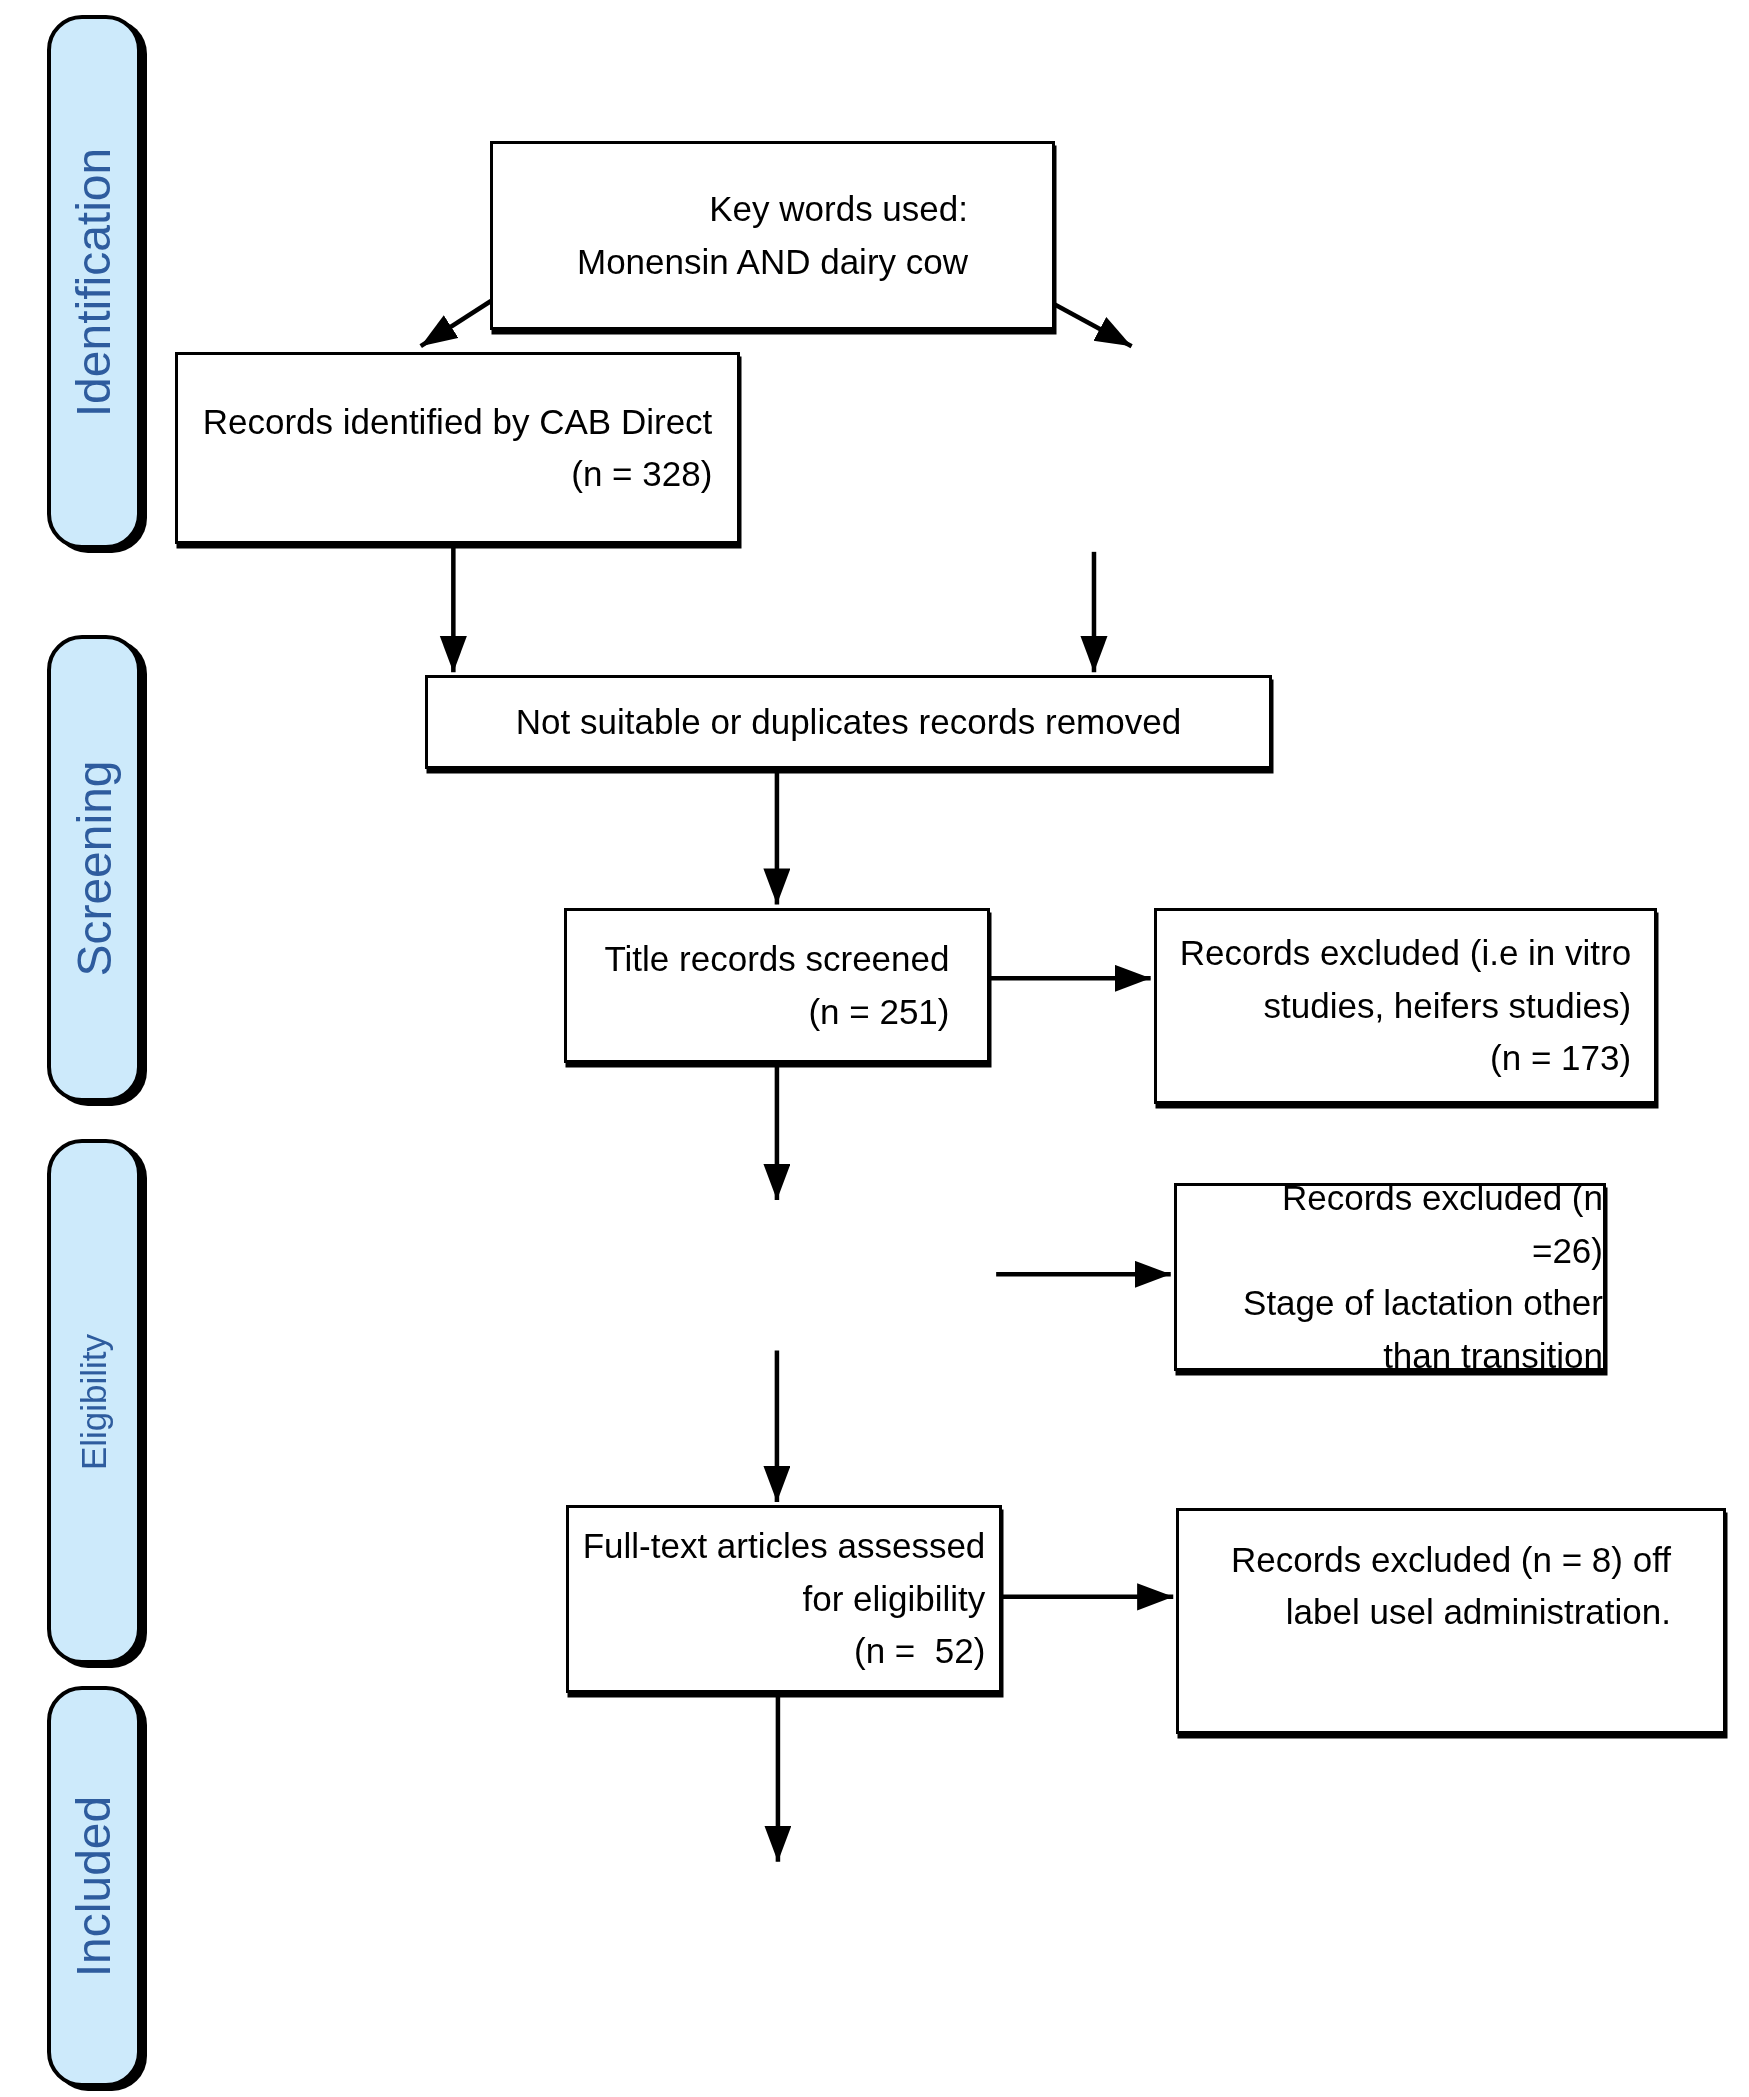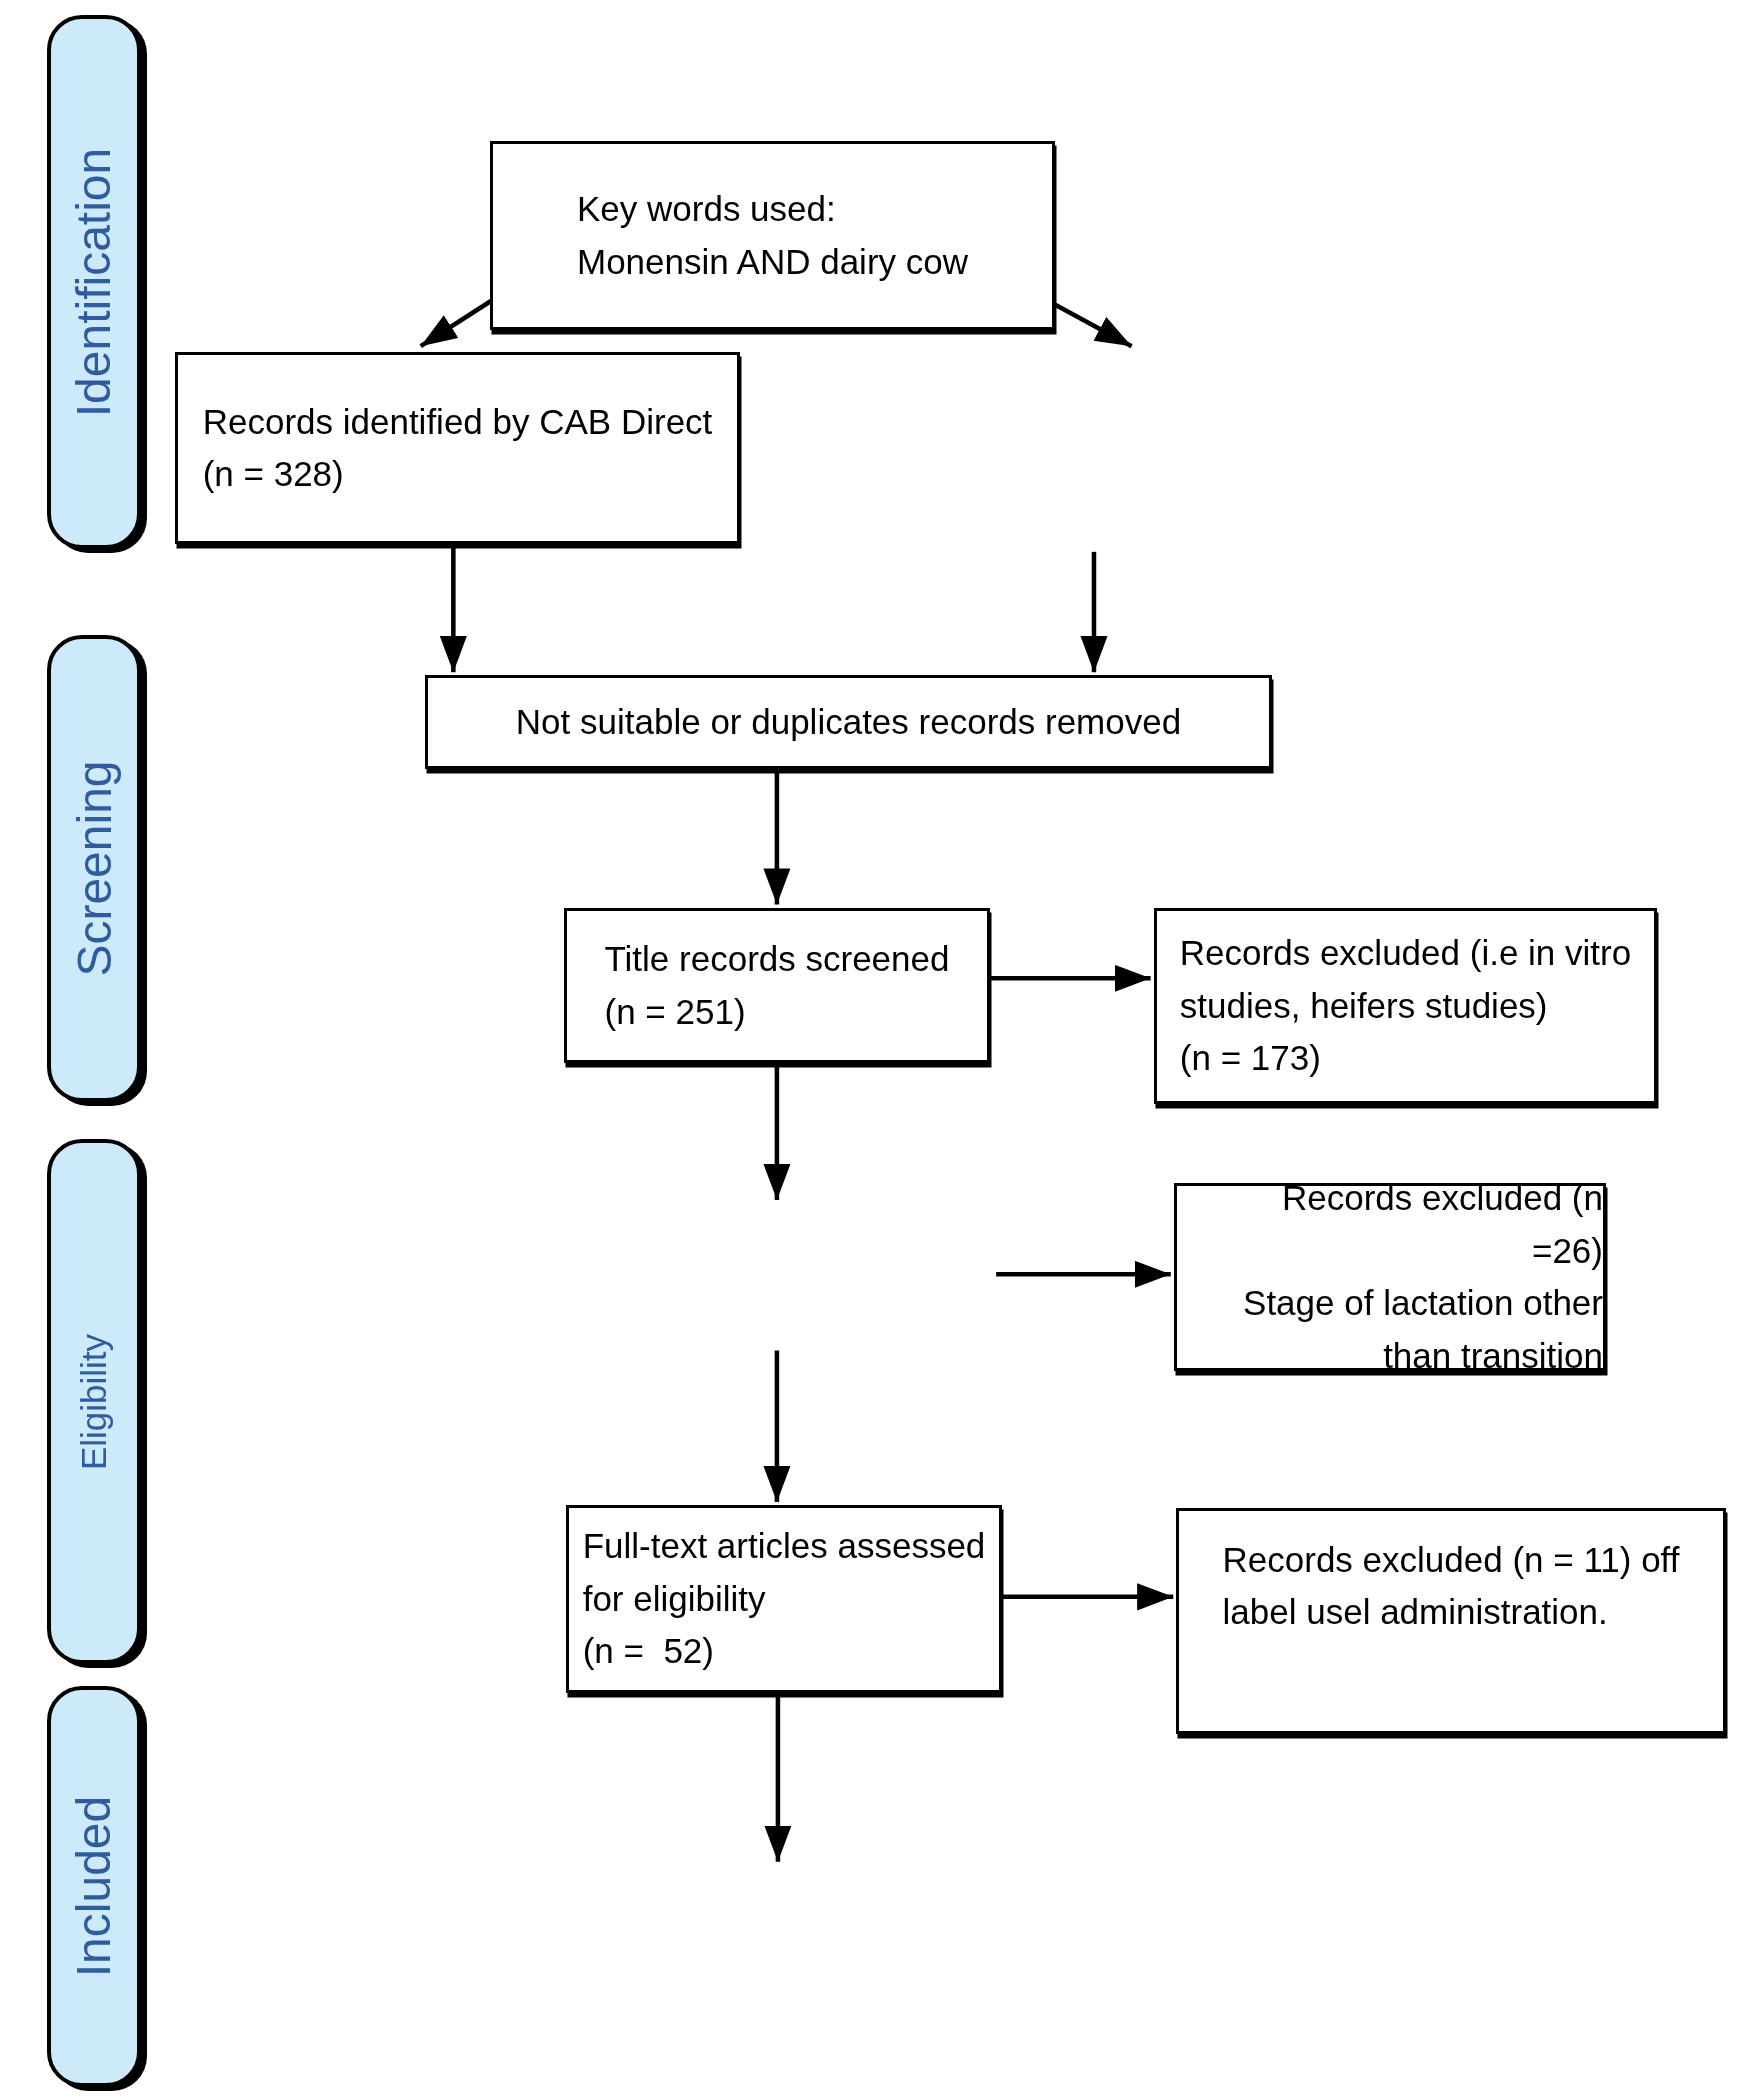--- a/index.html
+++ b/index.html
@@ -24,21 +24,21 @@
     position:absolute;z-index:2;
     background:var(--box_fill);
     border:3px solid var(--box_border);
     box-shadow:1.5px 4.5px 0 0 var(--box_border);
     display:flex;align-items:center;justify-content:center;
     box-sizing:border-box;
     color:#000;
   }
   .box .box-text{
     white-space:pre-line;
-    text-align:left;
+    text-align:right;
     font-size:35px;
     line-height:1.5;
   }
   .box.left-text .box-text{text-align:right;}
   .box.top-bias{align-items:flex-start;}
   .box.top-bias .box-text{padding-top:22.6px;}
   .stage{
     position:absolute;z-index:2;
     background:var(--stage_fill);
     border:4.5px solid var(--stage_border);
@@ -147,19 +147,19 @@
 than transition</span>
   </div>
 
   <div class="box" id="box-fulltext">
     <span class="box-text">Full-text articles assessed
 for eligibility
 (n = &nbsp;52)</span>
   </div>
 
   <div class="box top-bias" id="box-fulltext-excluded">
-    <span class="box-text">Records excluded (n = 11) off
+    <span class="box-text">Records excluded (n = 8) off
 label usel administration.</span>
   </div>
 
 
 </div>
 
 
 </body></html>

